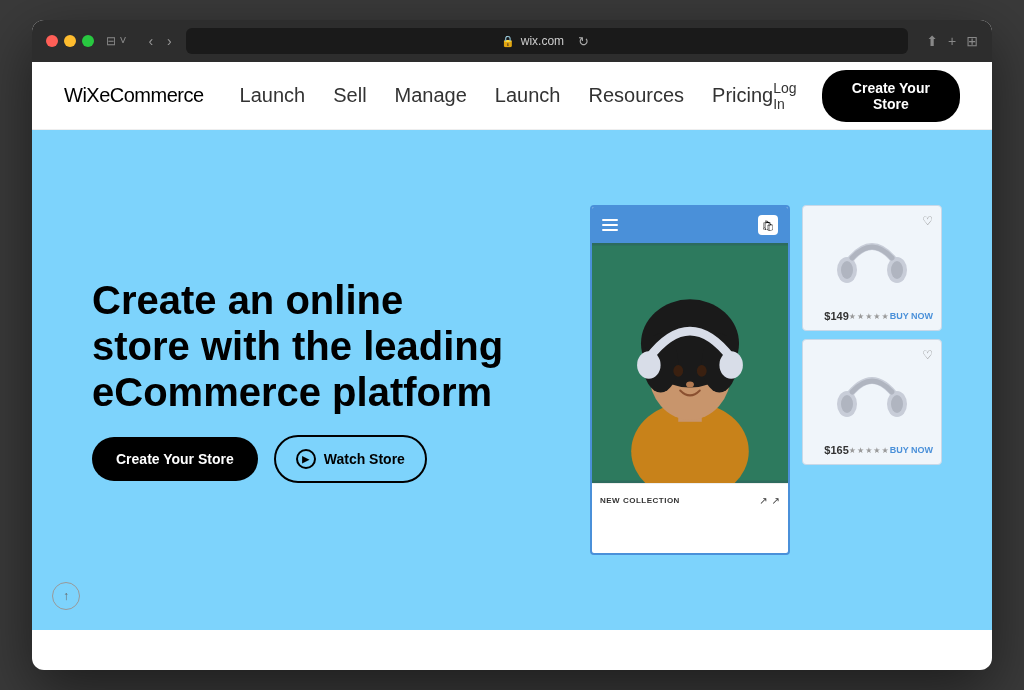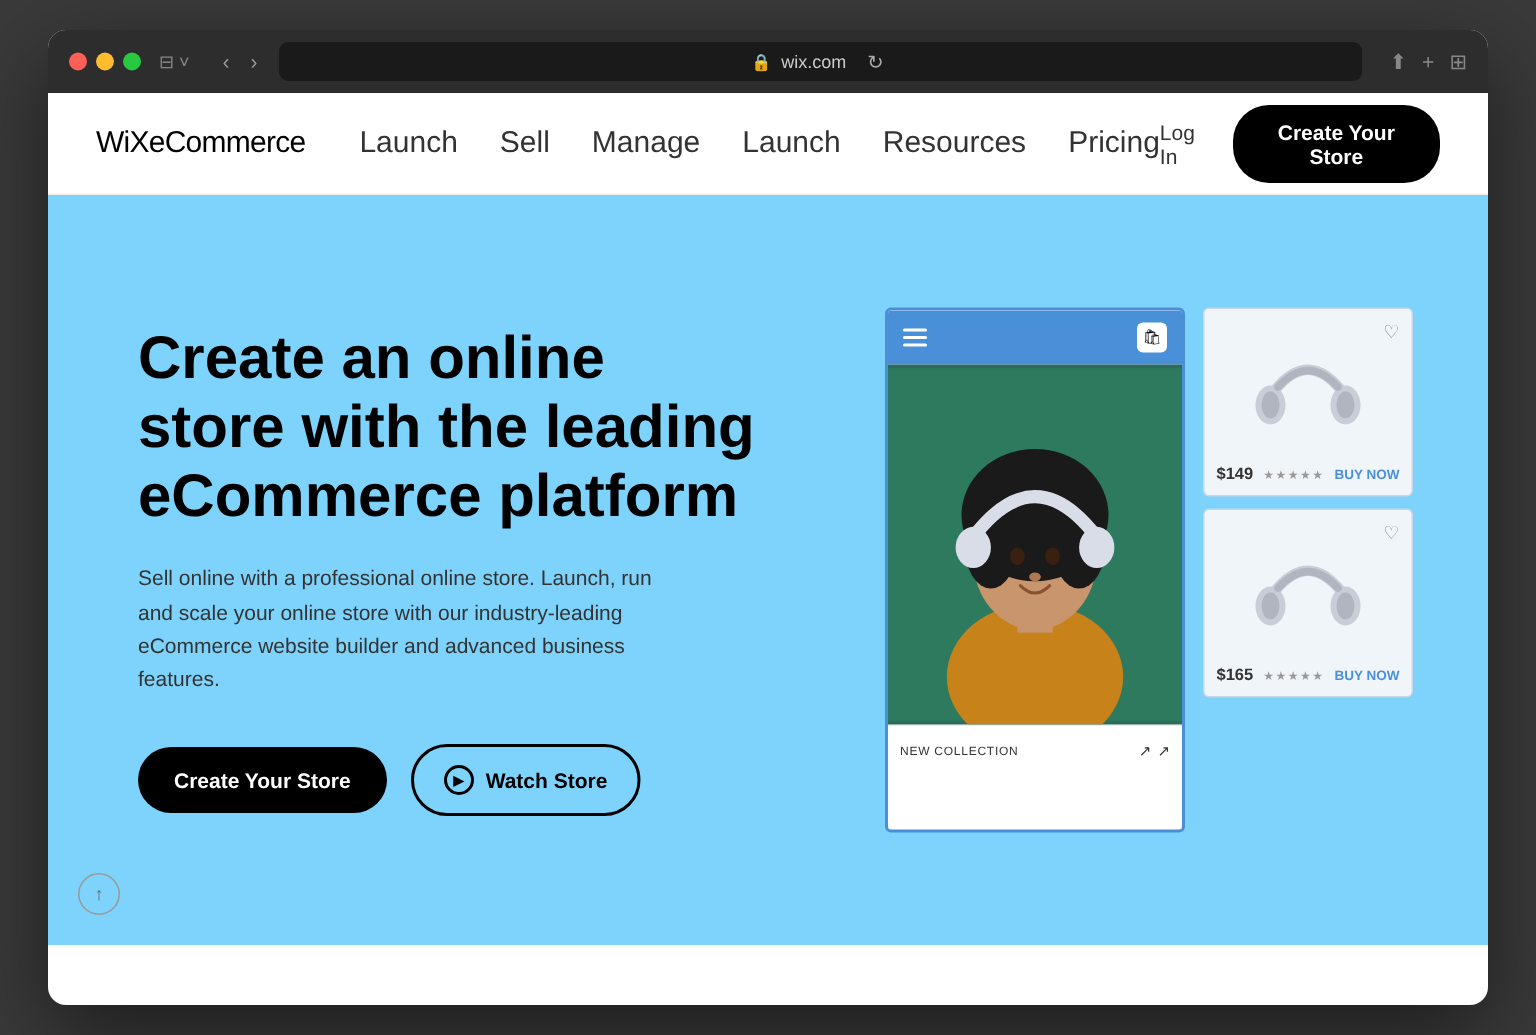--- a/index.html
+++ b/index.html
@@ -332,21 +332,21 @@
       height: 34px;
       display: flex;
       align-items: center;
       justify-content: space-between;
       padding: 0 8px;
       border-top: 1px solid #eee;
     }
 
     .new-collection-text {
       font-size: 8px;
-      font-weight: 400;
+      font-weight: 700;
       color: #333;
       letter-spacing: 0.5px;
     }
 
     .arrow-icons {
       display: flex;
       gap: 4px;
     }
 
     .arrow-icon {
@@ -387,21 +387,21 @@
     }
 
     .headphone-svg {
       width: 80px;
       height: 70px;
     }
 
     .card-footer {
       display: flex;
       align-items: center;
-      justify-content: space-between;
+      justify-content: flex-end;
       margin-top: 6px;
     }
 
     .price-text {
       font-size: 11px;
       font-weight: 700;
       color: #333;
     }
 
     .stars {
@@ -482,21 +482,20 @@
         <span class="login-btn">Log In</span>
         <button class="cta-btn">Create Your Store</button>
       </div>
     </nav>
 
 
     <section class="hero">
 
       <div class="hero-content">
         <h1 class="hero-title">Create an online store with the leading eCommerce platform</h1>
-        <p class="hero-description">Sell online with a professional online store. Launch, run and scale your online store with our industry-leading eCommerce website builder and advanced business features.</p>
         <div class="hero-actions">
           <button class="hero-cta-btn">Create Your Store</button>
           <button class="hero-video-btn">
             <span class="play-circle">▶</span>
             <span>Watch Store</span>
           </button>
         </div>
       </div>
 
       <div class="hero-images">

